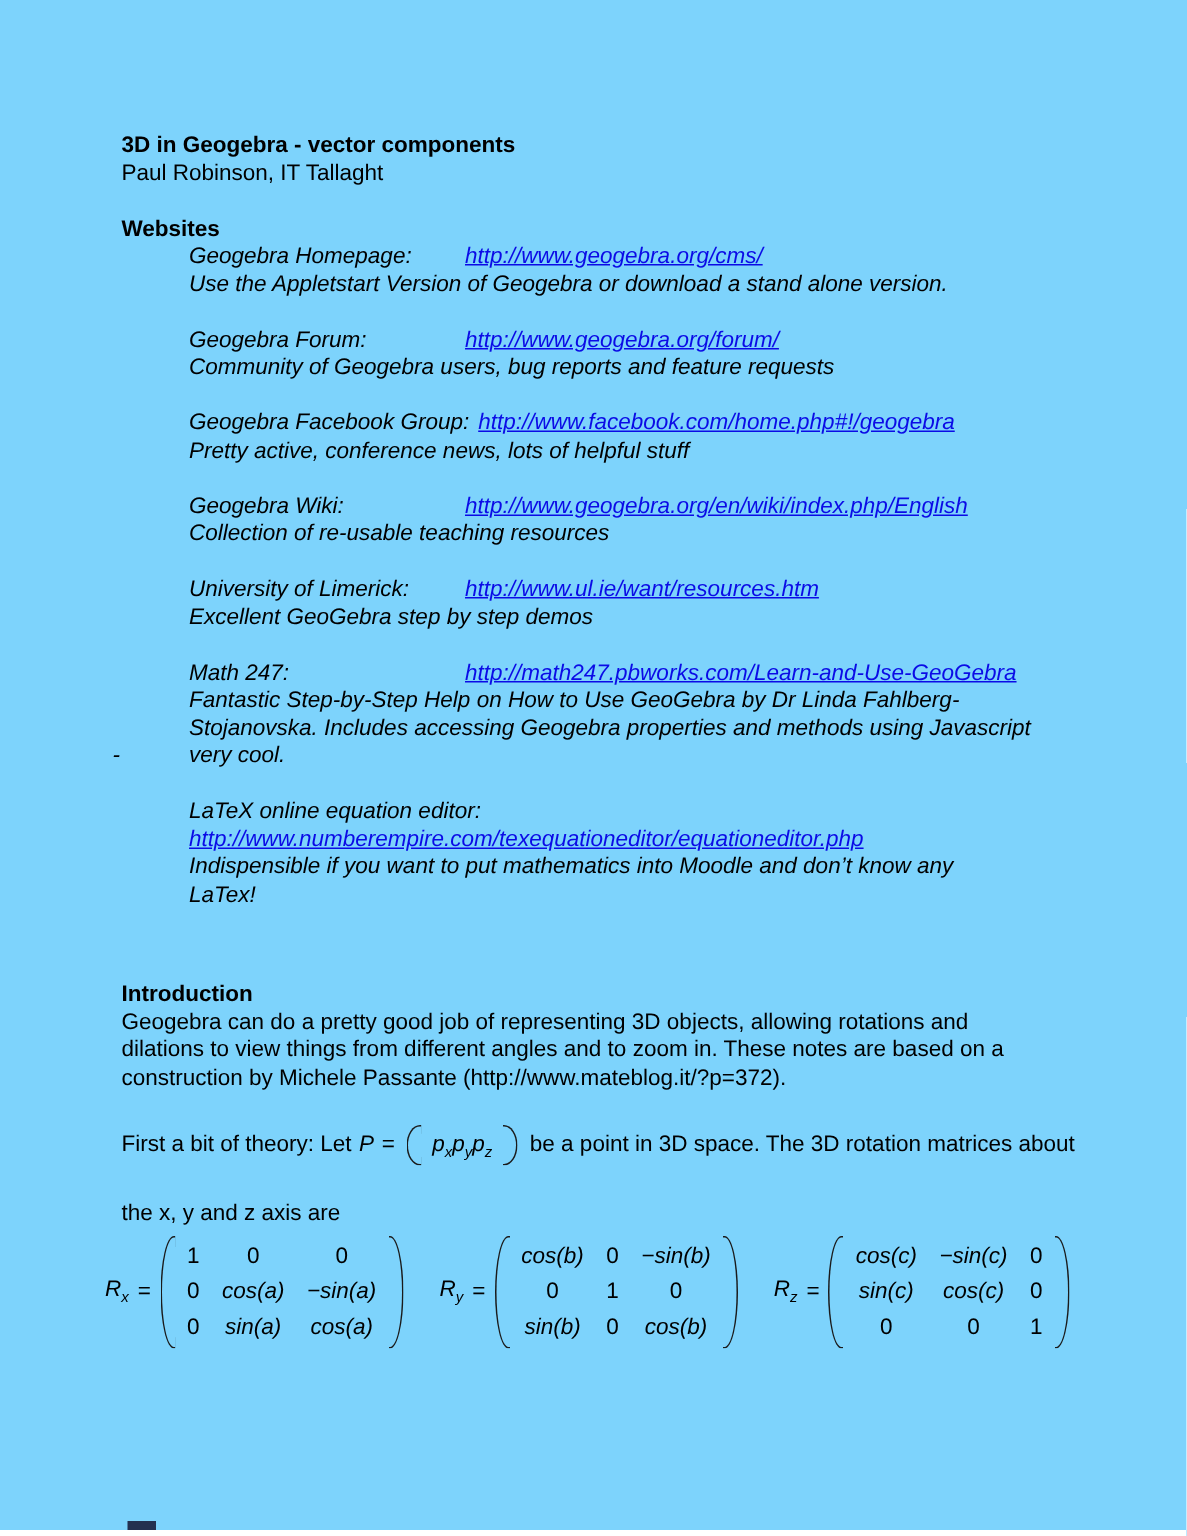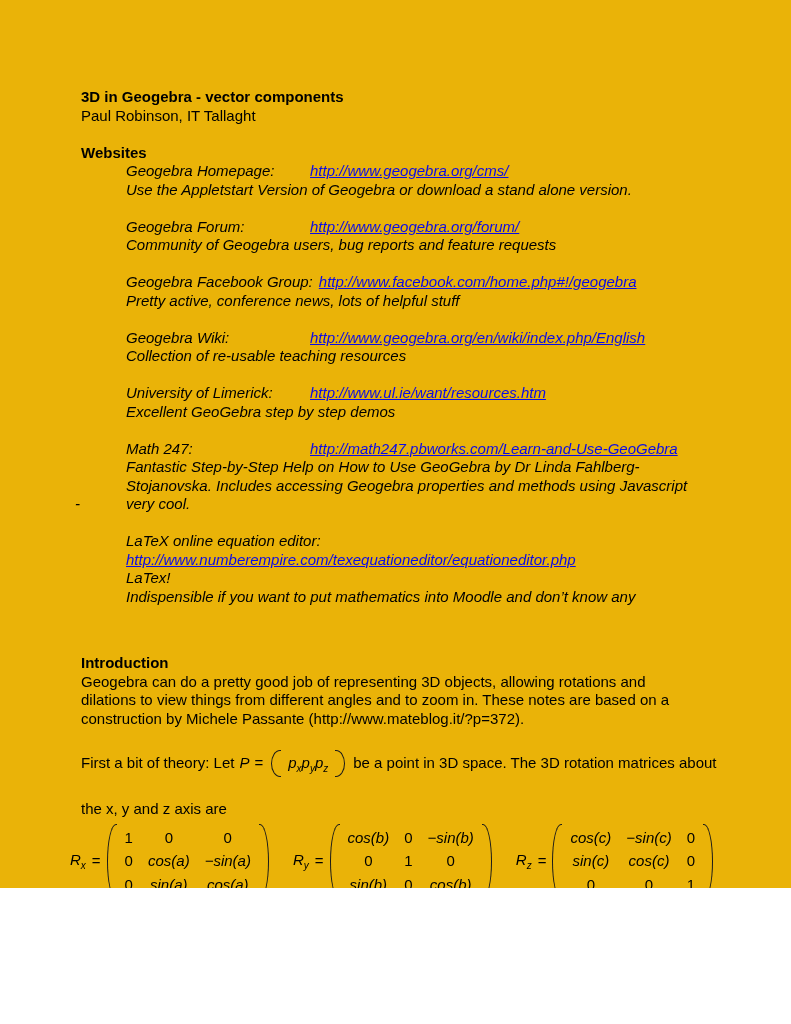--- a/index.html
+++ b/index.html
@@ -1,19 +1,19 @@
 <!DOCTYPE html>
 <html><head>
 <meta charset="utf-8">
 <style>
   html,body{margin:0;padding:0;background:#ffffff;}
   .page{
     position:relative;
-    width:791px;height:888px;
-    background:#eab308;
+    width:791px;height:1020px;
+    background:#7dd3fc;
     overflow:hidden;
     color:#000000;
     font-family:"Liberation Sans","DejaVu Sans",sans-serif;
     font-size:15px;
     line-height:18.5px;
   }
   .content{position:absolute;left:81px;top:88px;width:648px;}
   .bold{font-weight:bold;}
   .websites-heading{margin-top:18.5px;}
   .entries{margin-left:45px;font-style:italic;}
@@ -81,22 +81,22 @@
       <div class="entry">
         <div><span class="label tab">Math 247:</span><a class="link">http://math247.pbworks.com/Learn-and-Use-GeoGebra</a></div>
         <div>Fantastic Step-by-Step Help on How to Use GeoGebra by Dr Linda Fahlberg-</div>
         <div>Stojanovska. Includes accessing Geogebra properties and methods using Javascript</div>
         <div class="rel"><span class="margin-dash">-</span><span>very cool.</span></div>
       </div>
 
       <div class="entry">
         <div>LaTeX online equation editor:</div>
         <div><a class="link">http://www.numberempire.com/texequationeditor/equationeditor.php</a></div>
+        <div>Indispensible if you want to put mathematics into Moodle and don’t know any</div>
         <div>LaTex!</div>
-        <div>Indispensible if you want to put mathematics into Moodle and don’t know any</div>
       </div>
 
     </div>
 
     <div class="intro">
       <div class="bold">Introduction</div>
       <div>Geogebra can do a pretty good job of representing 3D objects, allowing rotations and</div>
       <div>dilations to view things from different angles and to zoom in. These notes are based on a</div>
       <div>construction by Michele Passante (http://www.mateblog.it/?p=372).</div>
     </div>

